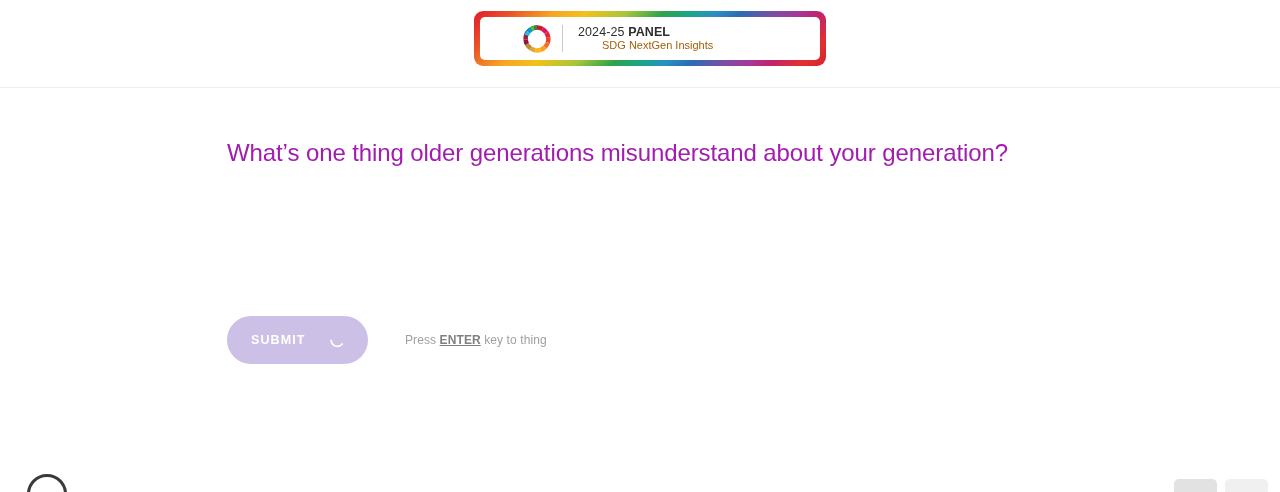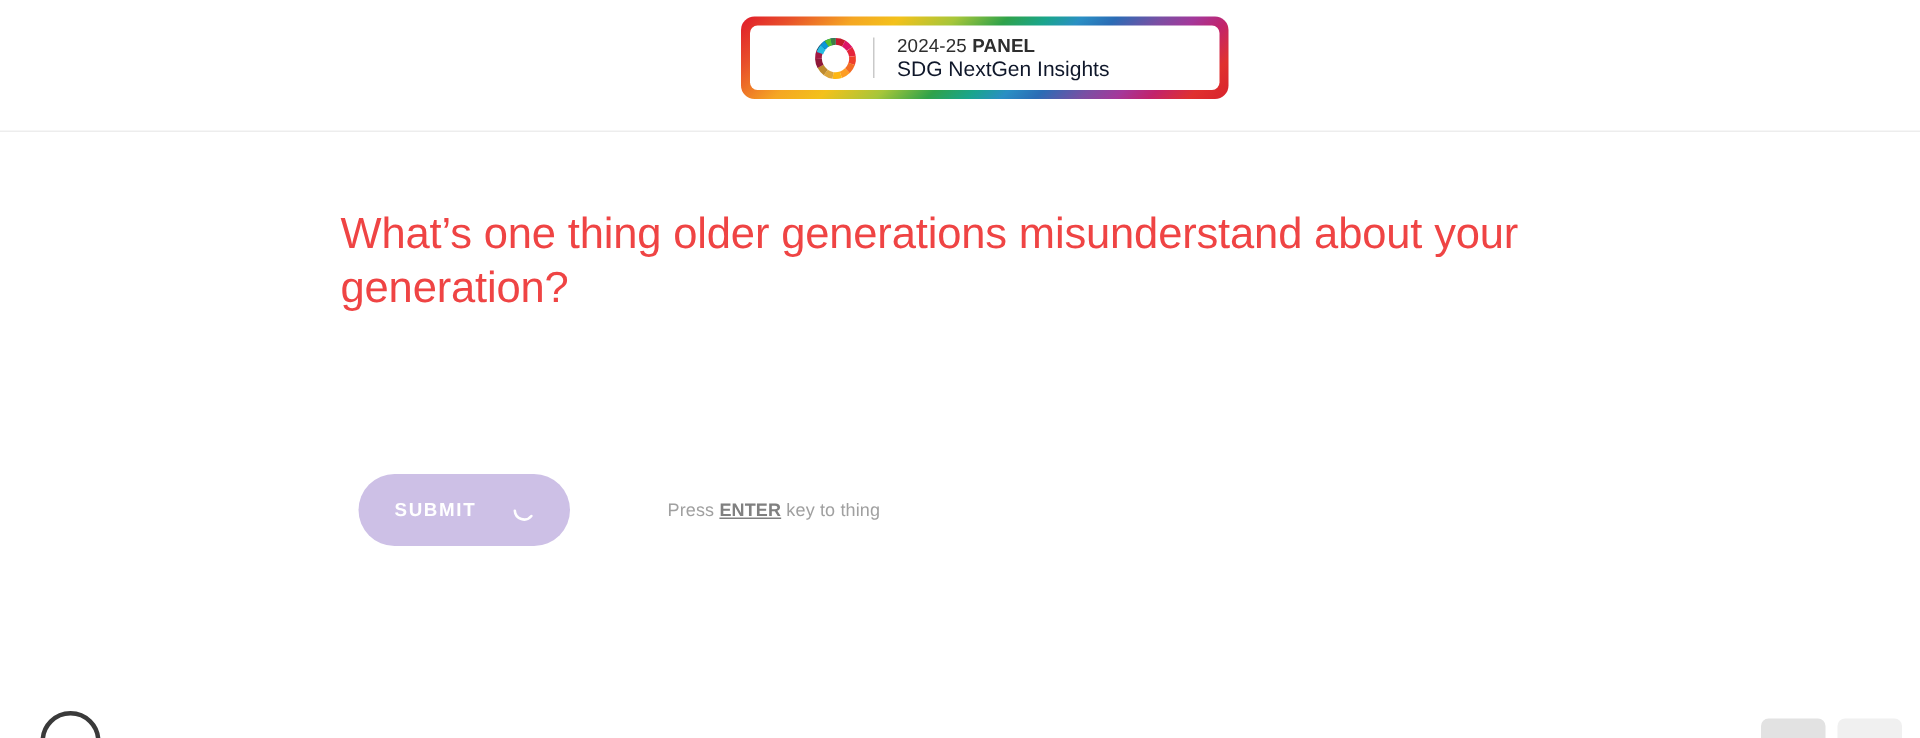--- a/index.html
+++ b/index.html
@@ -22,23 +22,23 @@
     position: absolute;
     left: 0; top: 0;
     width: 1280px;
     height: 88px;
     background: #ffffff;
     border-bottom: 1px solid #ededed;
     box-sizing: border-box;
   }
   .logo-badge {
     position: absolute;
-    left: 494px;
+    left: 474px;
     top: 11px;
-    width: 325px;
+    width: 352px;
     height: 55px;
     border-radius: 9px;
     padding: 6px;
     box-sizing: border-box;
     background:
       linear-gradient(135deg,
         #e01a2b 0%,
         #e8502a 9%,
         #f5a623 20%,
         #f3c11b 28%,
@@ -86,41 +86,42 @@
     transform: translateY(-50%);
     line-height: 1.18;
   }
   .logo-line1 {
     font-size: 12.5px;
     color: #2e2e2e;
     letter-spacing: 0.1px;
   }
   .logo-line1 .bold { font-weight: bold; }
   .logo-line2 {
-    font-size: 14px;
-    color: #0f172a;
+    font-size: 11px;
+    color: #a16207;
     font-weight: normal;
+    margin-left: 24px;
   }
 
   
   .form-area {
     position: absolute;
     left: 227px;
     top: 138px;
     width: 900px;
   }
   .question-number {
     font-size: 13.5px;
     color: #b4b4b4;
     margin: 0 0 8px 0;
     letter-spacing: 0.1px;
   }
   .question-title {
-    font-size: 29px;
-    color: #ef4444;
+    font-size: 24px;
+    color: #a21caf;
     font-weight: normal;
     margin: 0;
     letter-spacing: -0.1px;
     line-height: 1.25;
   }
 
   .answer-block {
     position: absolute;
     left: 0;
     top: 97px;
@@ -141,25 +142,24 @@
   }
   .answer-hint {
     font-size: 11px;
     color: #a9a9a9;
     margin-top: 8px;
     letter-spacing: 0.1px;
   }
 
   .submit-row {
     position: absolute;
-    left: 12px;
+    left: 0;
     top: 178px;
     display: flex;
     align-items: center;
-    gap: 28px;
   }
   .submit-button {
     position: relative;
     width: 141px;
     height: 48px;
     border: none;
     border-radius: 24px;
     background: #cdc0e6;
     cursor: pointer;
     display: flex;

